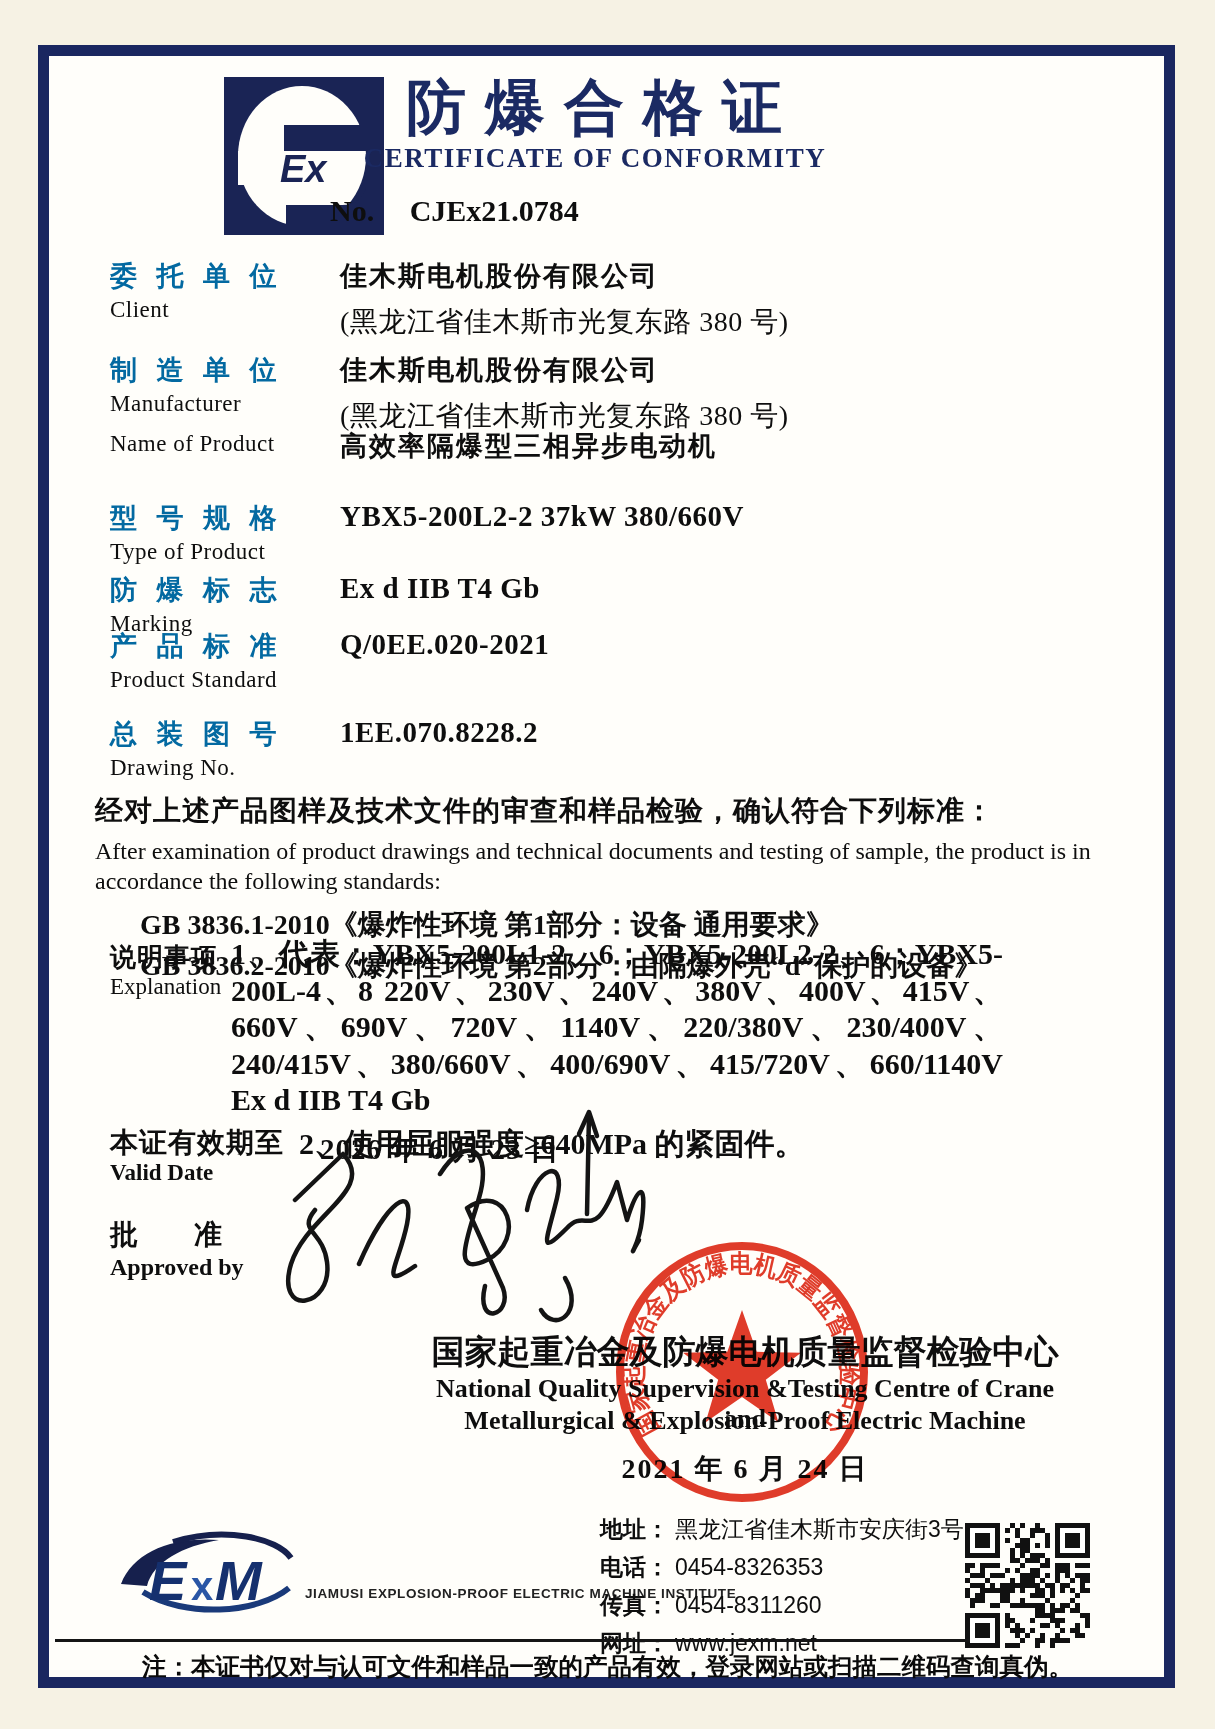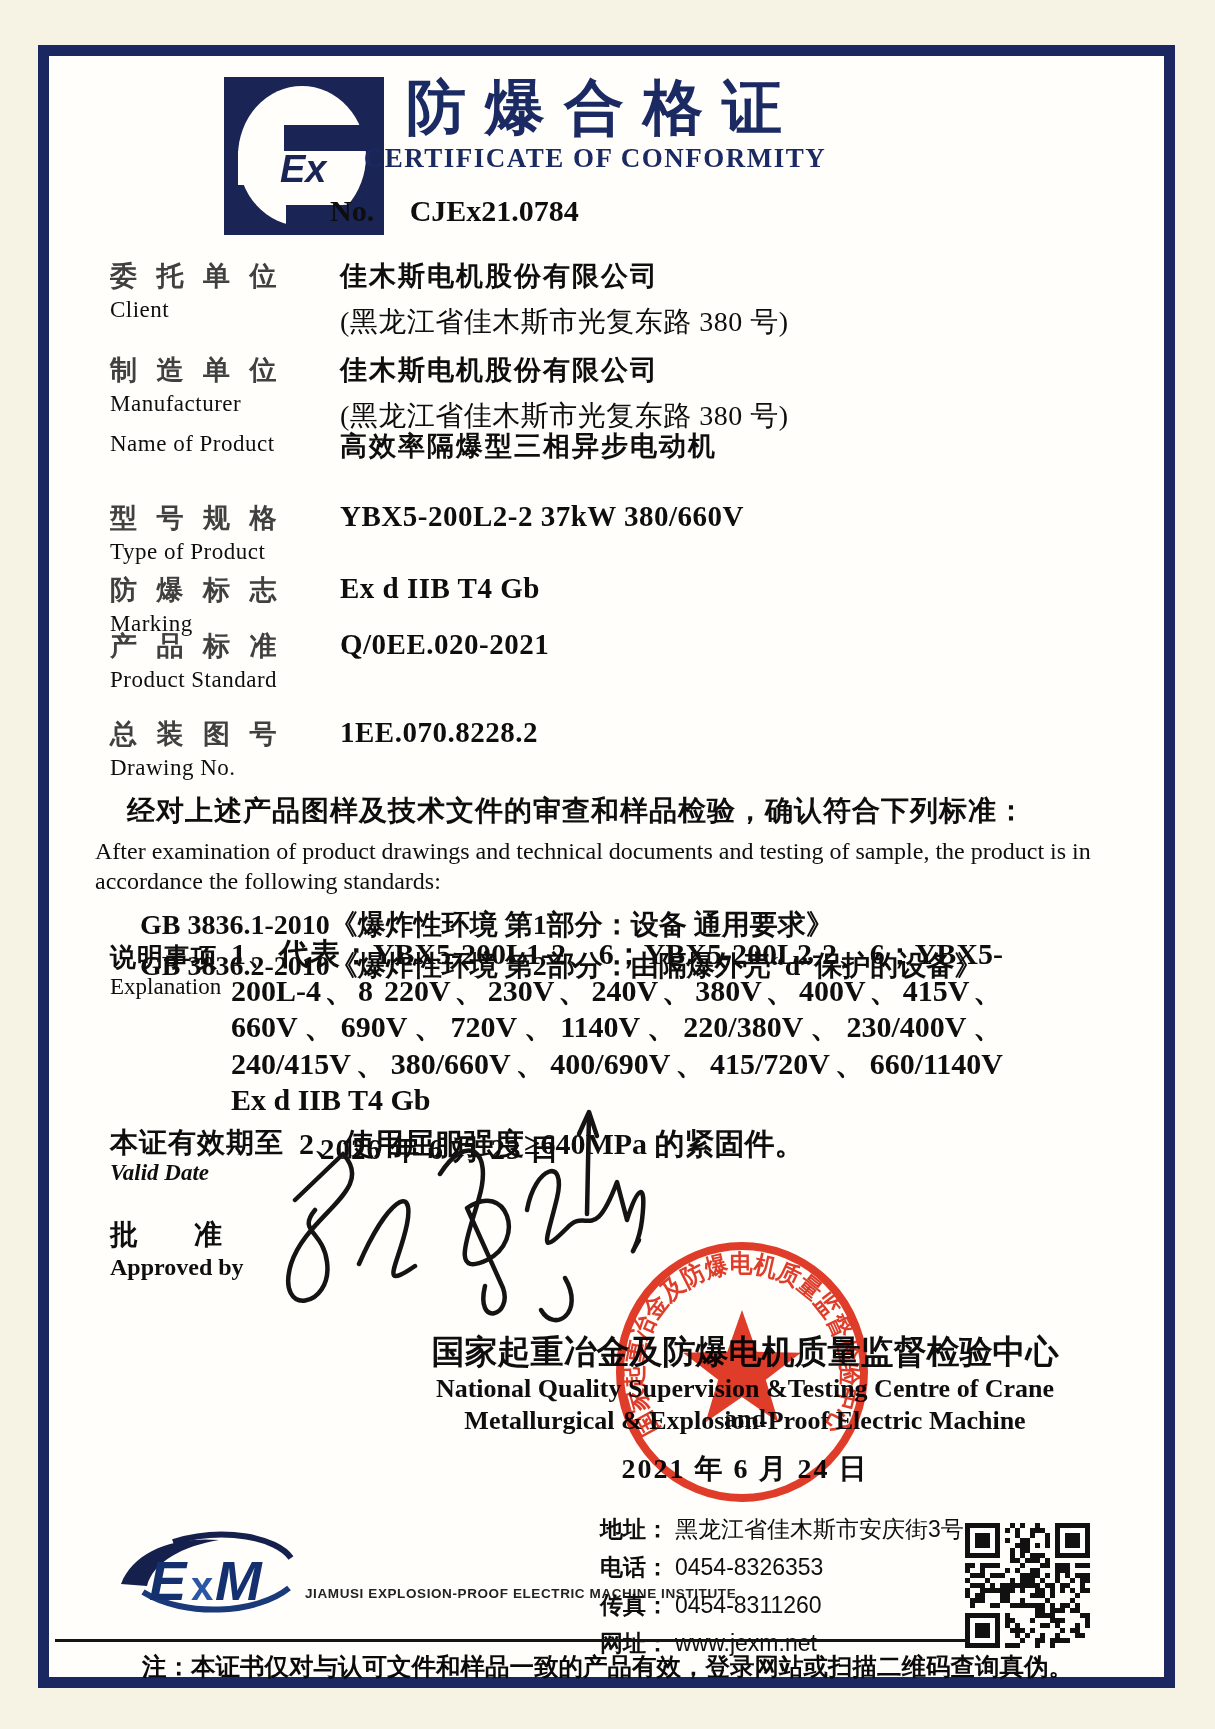--- a/index.html
+++ b/index.html
@@ -10,38 +10,38 @@
          border:11px solid #1a2760;background:#fffefa;}
   .abs{position:absolute;}
   .title-cn{left:372px;top:68px;width:446px;text-align:center;font-size:60px;font-weight:bold;
             letter-spacing:2px;color:#1b2a63;font-family:"Liberation Serif",serif;}
   .title-en{left:352px;top:143px;width:486px;text-align:center;font-size:27px;font-weight:bold;
             letter-spacing:1.5px;color:#1b2a63;}
   .cert-no{left:330px;top:194px;width:520px;text-align:left;font-size:30px;font-weight:600;}
   .cert-no .num{margin-left:28px;}
   .row{position:absolute;left:110px;width:1000px;}
   .lc{font-family:"Liberation Sans","DejaVu Sans",sans-serif;font-weight:bold;font-size:27px;
-      letter-spacing:6px;color:#404040;}
+      letter-spacing:6px;color:#0369a1;}
   .le{font-size:23px;letter-spacing:.5px;margin-top:3px;}
   .val{position:absolute;left:230px;top:0;}
   .vmain{font-family:"Liberation Sans","DejaVu Sans",sans-serif;font-weight:bold;font-size:27px;letter-spacing:2px;}
   .vserif{font-family:"Liberation Serif",serif;font-weight:bold;font-size:29px;letter-spacing:.5px;}
   .vsub{font-size:28px;margin-top:9px;letter-spacing:.5px;}
   .st{left:95px;top:792px;width:1012px;}
-  .st-cn{font-family:"Liberation Sans",sans-serif;font-weight:bold;font-size:28px;letter-spacing:1px;margin-left:32px;}
+  .st-cn{font-family:"Liberation Sans",sans-serif;font-weight:bold;font-size:28px;letter-spacing:1px;}
   .st-en{font-size:24px;line-height:30px;margin-top:6px;}
   .std{margin-left:45px;margin-top:8px;font-weight:600;font-size:28px;line-height:41px;}
   .exp-lc{left:110px;top:940px;font-family:"Liberation Sans",sans-serif;font-weight:bold;font-size:26px;letter-spacing:1px;}
   .exp-le{left:110px;top:974px;font-size:23px;}
   .exp-text{left:231px;top:936px;width:772px;font-weight:600;font-size:30px;line-height:36.5px;
             text-align:justify;}
   .exp-text p{margin:0;}
   .exp-text p.item2{margin-top:7px;text-indent:68px;text-align:left;}
   .vd-lc{left:110px;top:1124px;font-family:"Liberation Sans",sans-serif;font-weight:bold;font-size:28px;letter-spacing:1px;}
-  .vd-le{left:110px;top:1160px;font-size:23px;font-weight:600;font-style:italic;}
+  .vd-le{left:110px;top:1160px;font-size:23px;font-weight:600;}
   .vd-val{left:320px;top:1130px;font-weight:600;font-size:29px;letter-spacing:1px;}
   .ap-lc{left:110px;top:1216px;font-family:"Liberation Sans",sans-serif;font-weight:bold;font-size:28px;}
   .ap-le{left:110px;top:1254px;font-size:24px;font-weight:600;}
   .iss-cn{left:420px;top:1330px;width:650px;text-align:center;font-family:"Liberation Sans",sans-serif;
           font-weight:bold;font-size:33px;}
   .iss-en1{left:420px;top:1374px;width:650px;text-align:center;font-weight:bold;font-size:26px;}
   .iss-en2{left:420px;top:1406px;width:650px;text-align:center;font-weight:bold;font-size:26px;}
   .iss-date{left:420px;top:1450px;width:650px;text-align:center;font-weight:600;font-size:28px;letter-spacing:2px;}
   .sig{left:235px;top:1082px;z-index:2;}
   .stamp{left:592px;top:1222px;z-index:3;mix-blend-mode:multiply;opacity:.92;}

